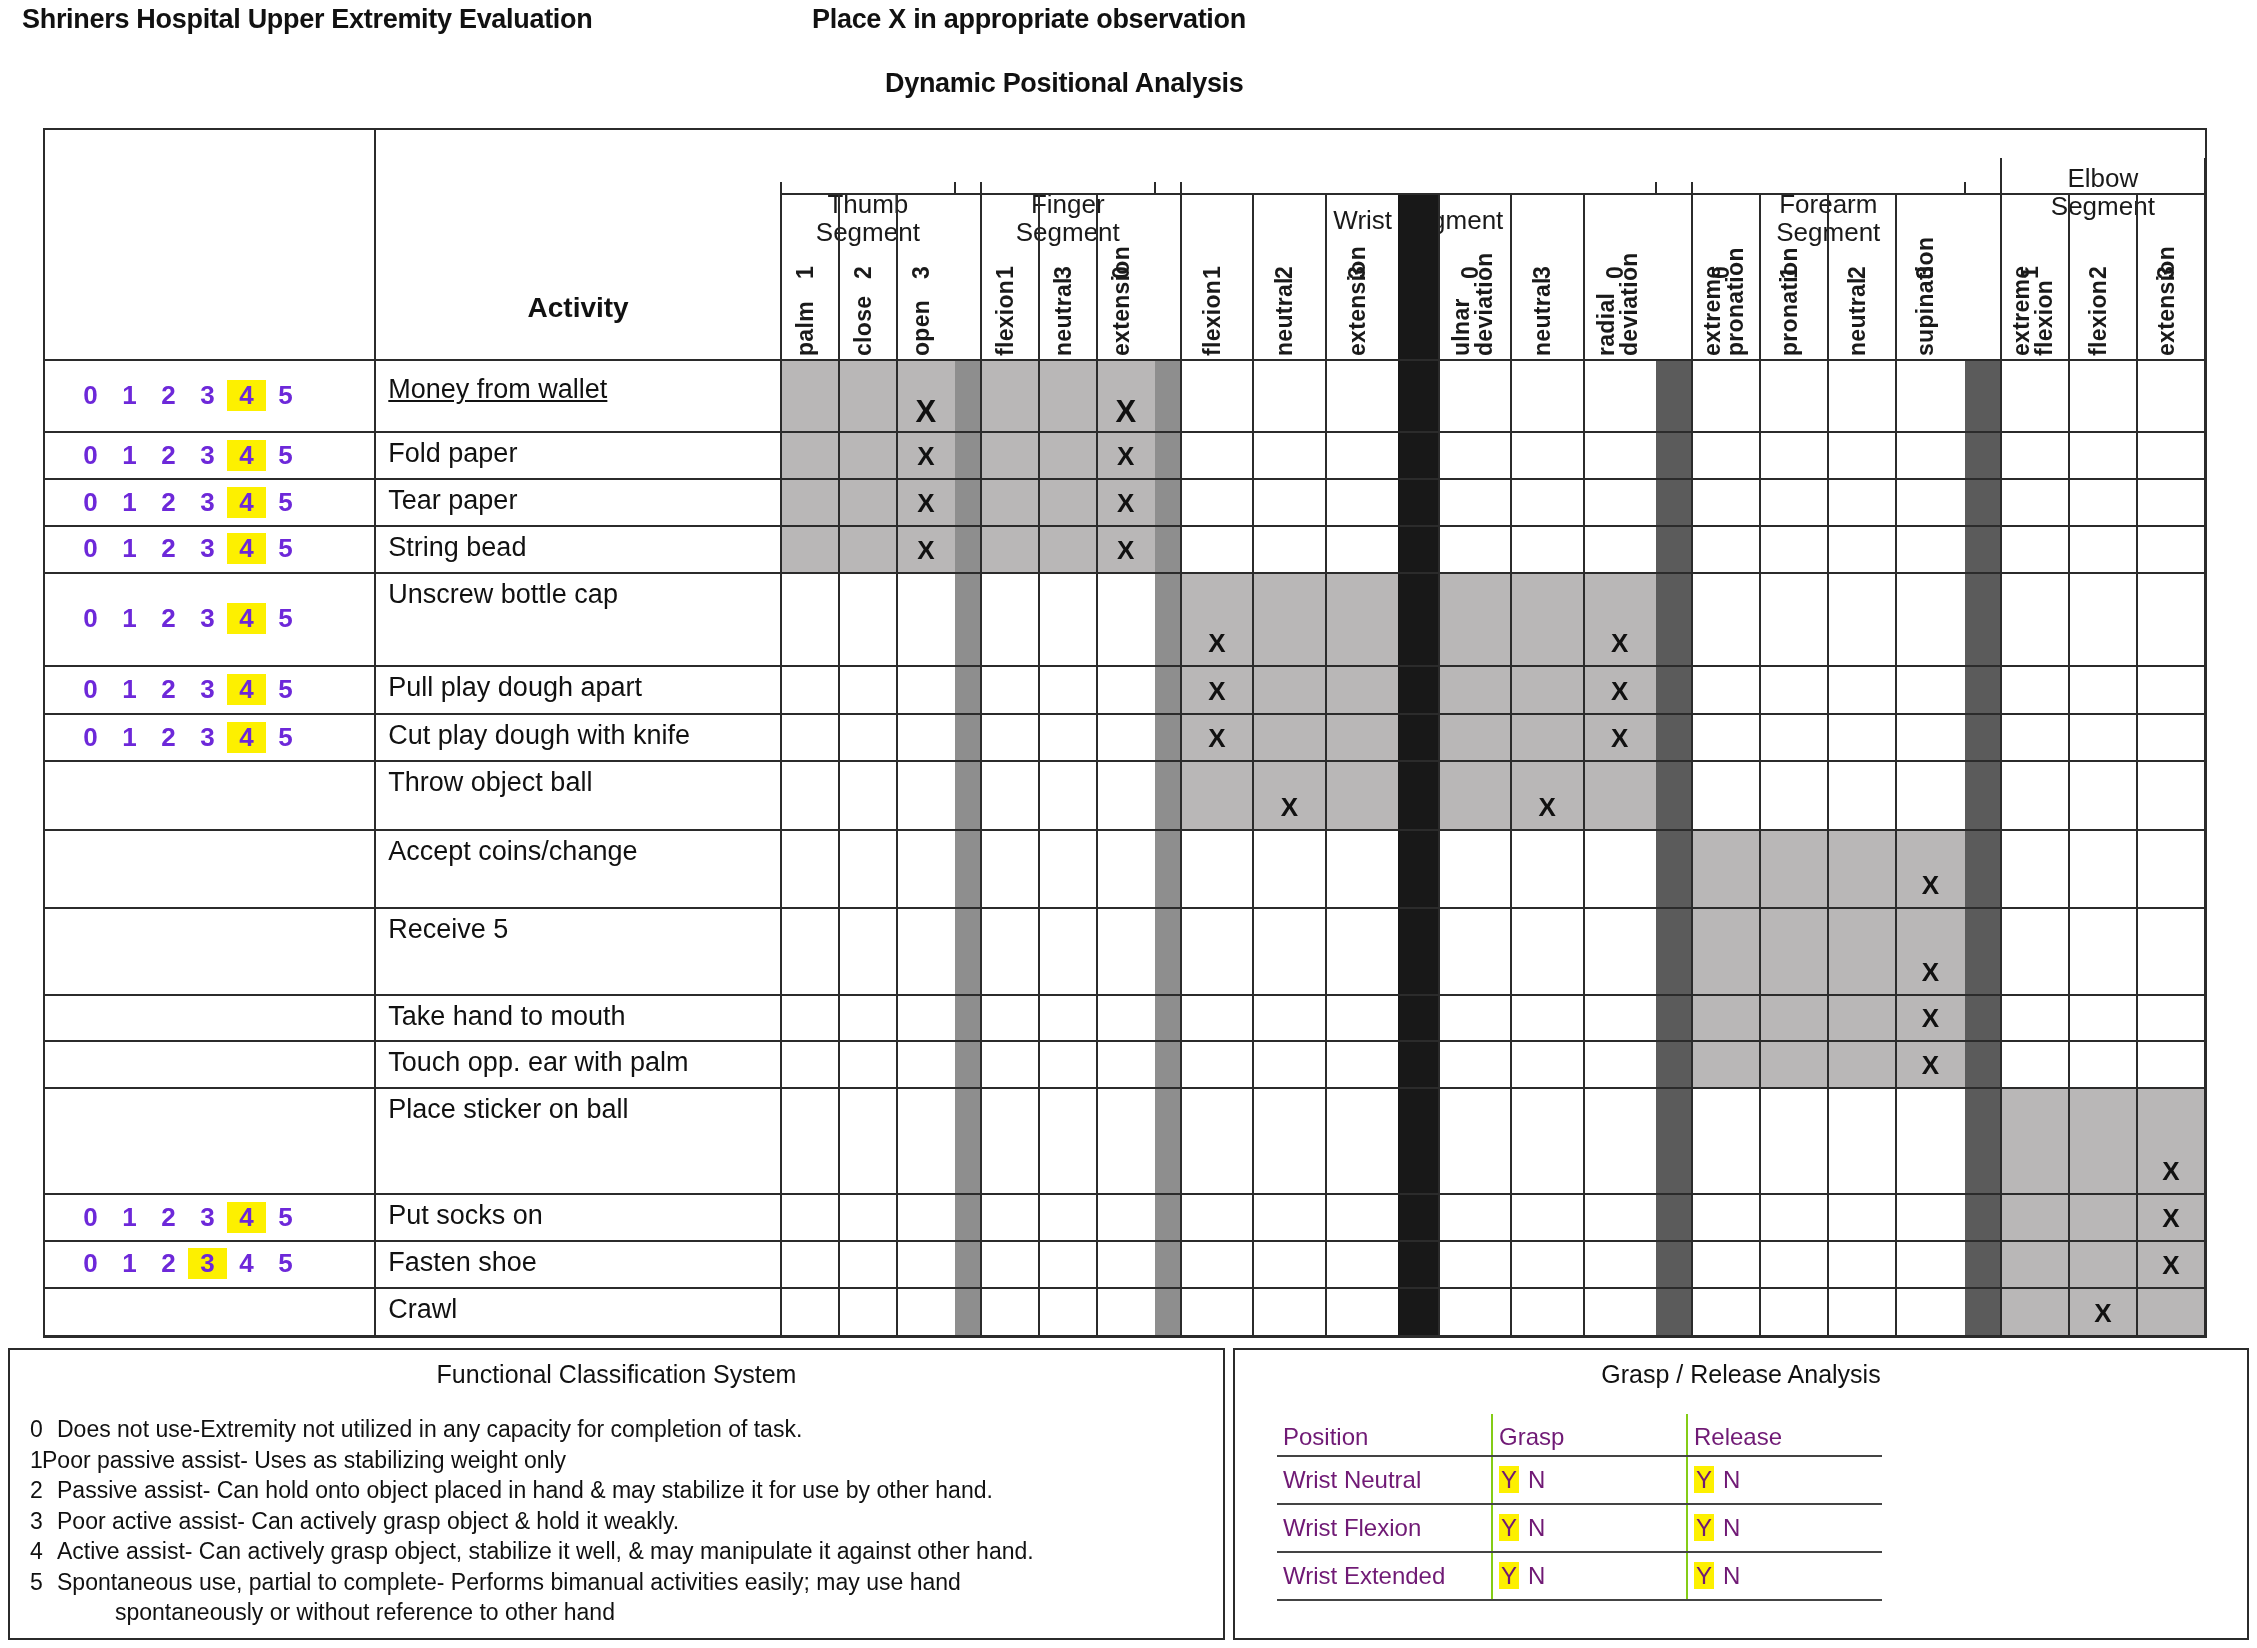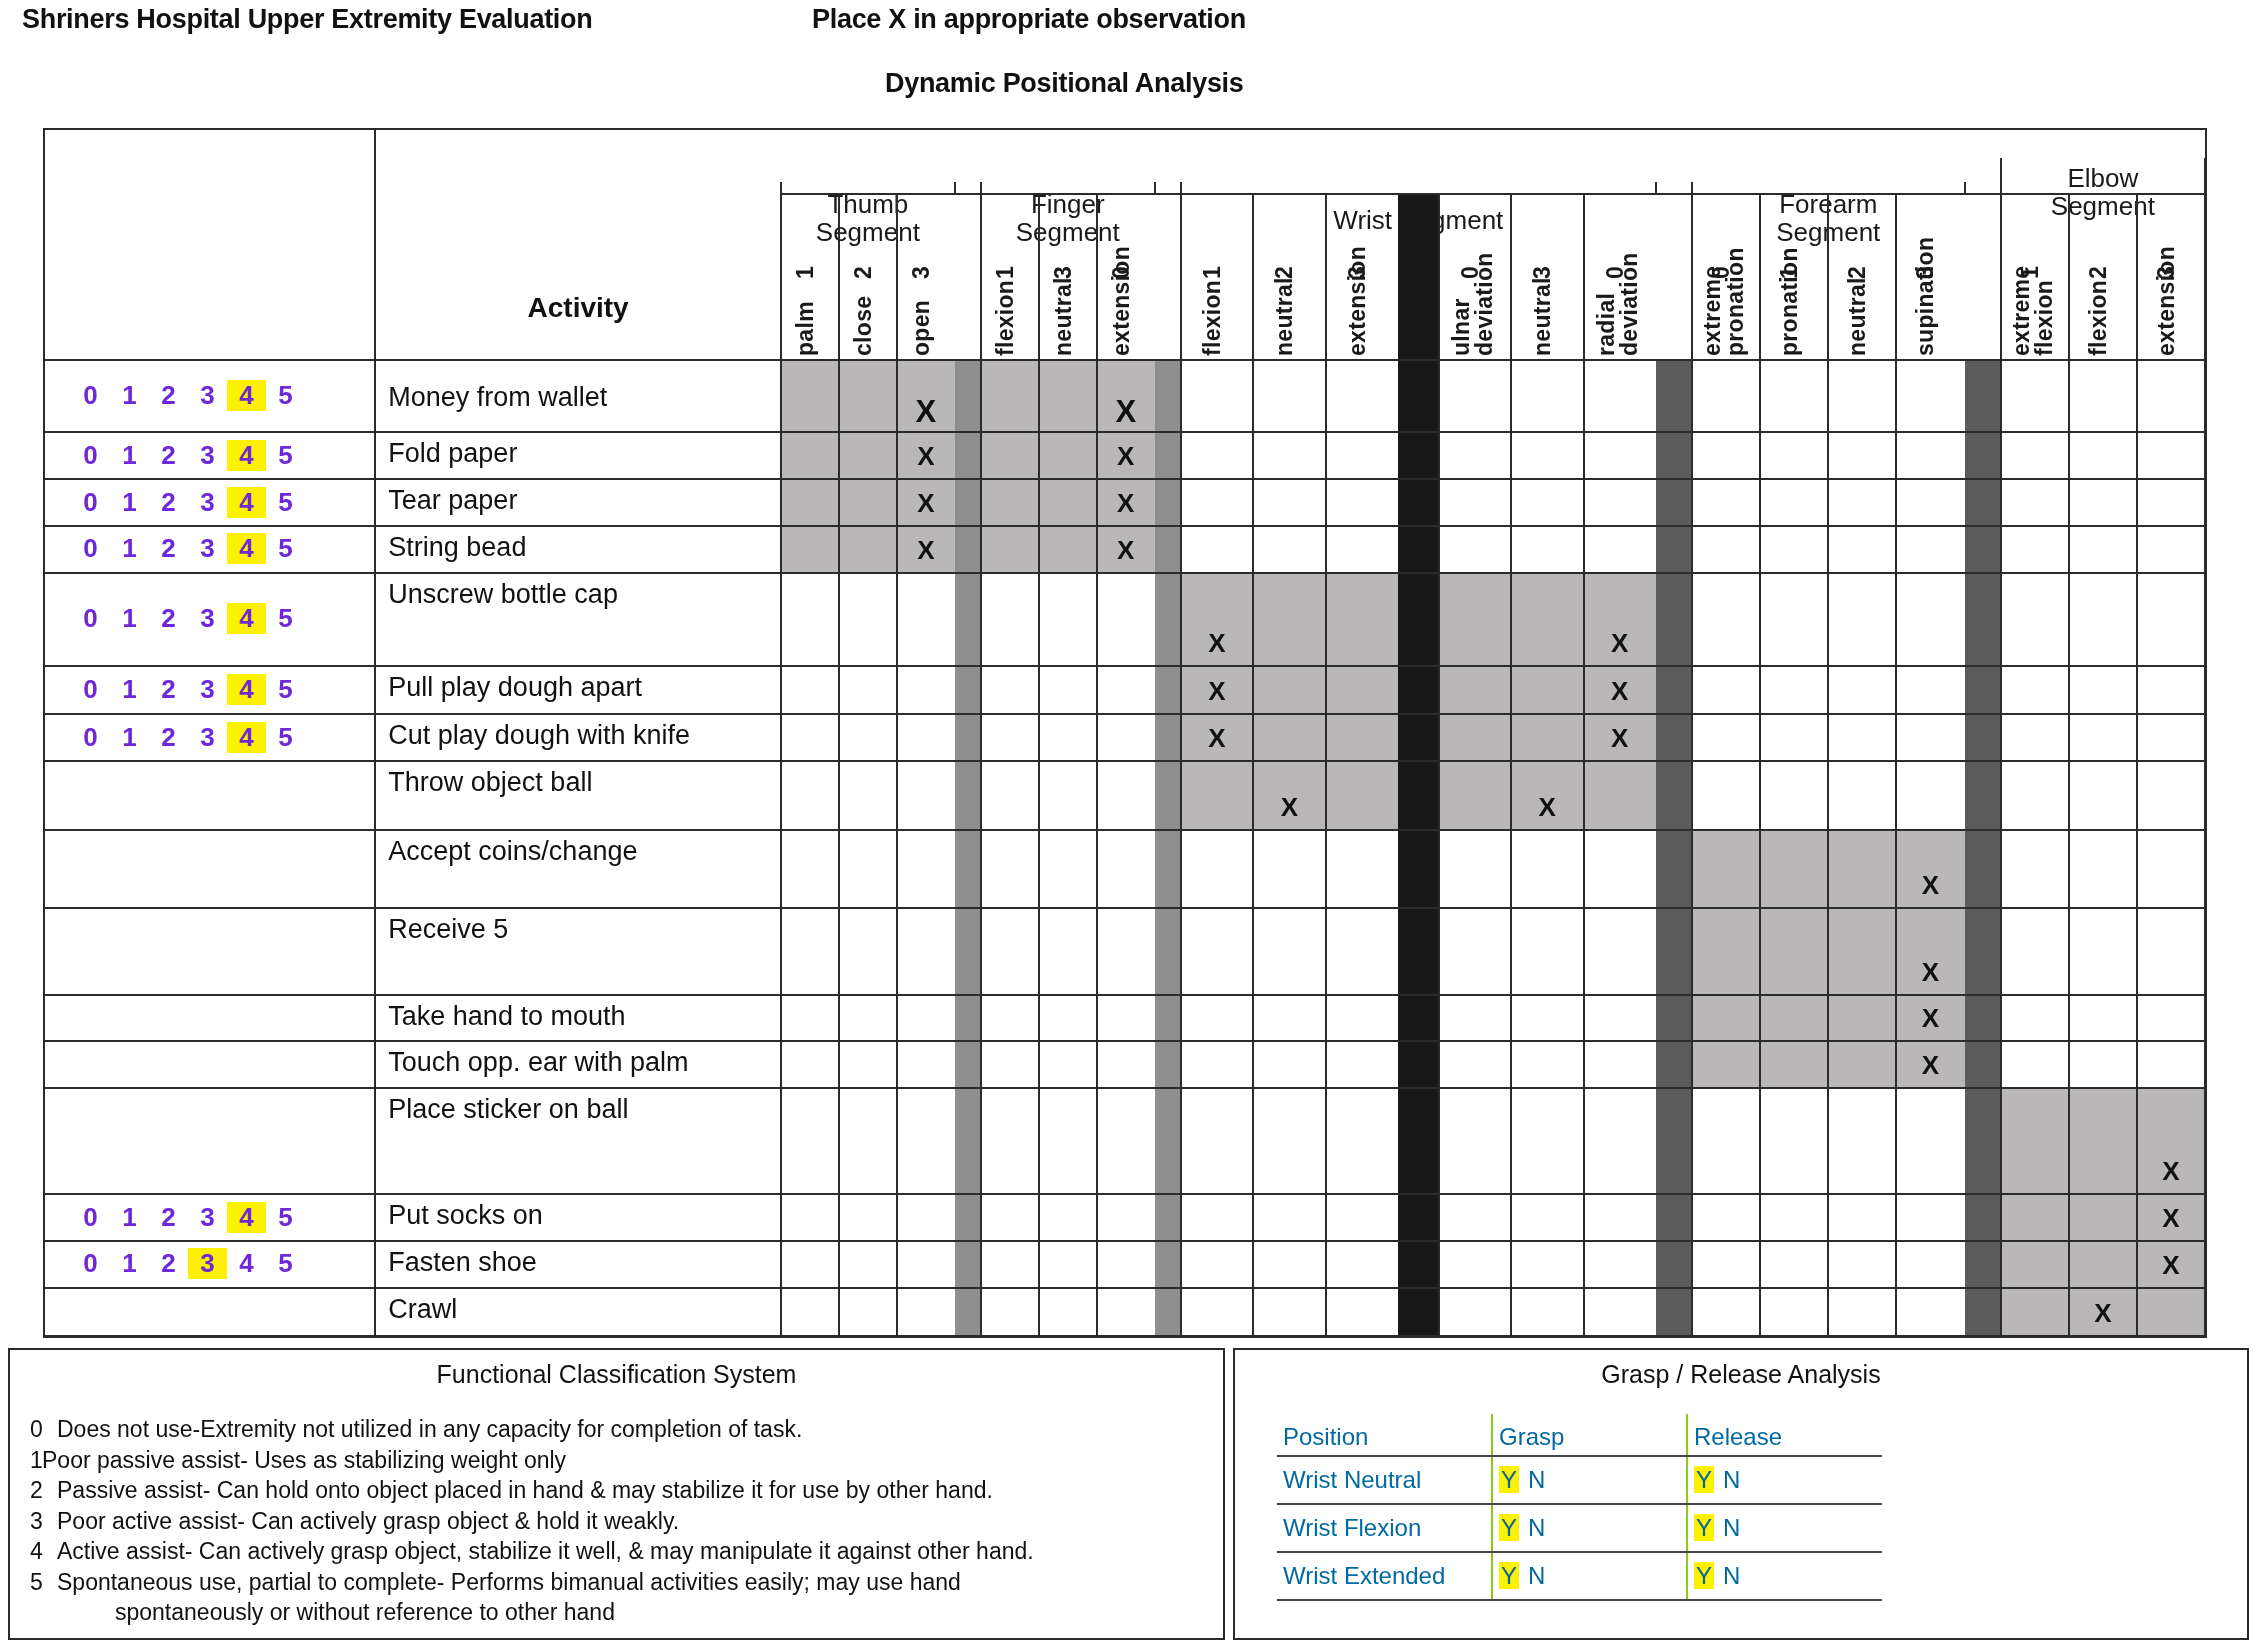--- a/index.html
+++ b/index.html
@@ -114,21 +114,21 @@
   #gra-title {
     position: absolute; top: 10px; left: 0; width: 100%;
     text-align: center; font-size: 25px; color: #111;
   }
   #gra-table {
     position: absolute; left: 42px; top: 64px;
     width: 605px;
     border-collapse: collapse;
   }
   #gra-table td {
-    font-size: 24px; color: #0369a1;
+    font-size: 24px; color: #701a75;
     padding: 9px 8px 9px 6px;
     border: 0;
     vertical-align: middle;
     white-space: nowrap;
   }
   #gra-table .hdr td { border-bottom: 2px solid #444; padding-bottom: 4px; }
   #gra-table .drow td { border-bottom: 2px solid #444; }
   #gra-table .colsep { border-left: 2px solid #84cc16; }
   #gra-table .firstcol { width: 215px; }
   #gra-table .midcol { width: 195px; }
@@ -326,21 +326,21 @@
       <div class="vline" style="left: 908.779px; top: 52px; width: 2px; height: 12px;"></div>
       <div class="vline" style="left: 934.855px; top: 52px; width: 2px; height: 12px;"></div>
       <div class="vline" style="left: 1108.7px; top: 52px; width: 2px; height: 12px;"></div>
       <div class="vline" style="left: 1134.77px; top: 52px; width: 2px; height: 12px;"></div>
       <div class="vline" style="left: 1609.95px; top: 52px; width: 2px; height: 12px;"></div>
       <div class="vline" style="left: 1646.16px; top: 52px; width: 2px; height: 12px;"></div>
       <div class="vline" style="left: 1918.52px; top: 52px; width: 2px; height: 12px;"></div>
       <div class="vline" style="left: 1954.73px; top: 28px; width: 2px; height: 36px;"></div>
       <div class="vline" style="left: 2159px; top: 28px; width: 2px; height: 36px;"></div>
       <div class="scale" style="left: 26px; top: 250.238px;"><span>0</span><span>1</span><span>2</span><span>3</span><span class="hl">4</span><span>5</span></div>
-      <div class="activity" style="left: 343.302px; top: 252px;">Money from wallet</div>
+      <div class="activity" style="left: 343.302px; top: 244px; text-decoration: underline;">Money from wallet</div>
       <div class="scale" style="left: 26px; top: 309.828px;"><span>0</span><span>1</span><span>2</span><span>3</span><span class="hl">4</span><span>5</span></div>
       <div class="activity" style="left: 343.302px; top: 308.475px;">Fold paper</div>
       <div class="scale" style="left: 26px; top: 356.535px;"><span>0</span><span>1</span><span>2</span><span>3</span><span class="hl">4</span><span>5</span></div>
       <div class="activity" style="left: 343.302px; top: 355.182px;">Tear paper</div>
       <div class="scale" style="left: 26px; top: 403.241px;"><span>0</span><span>1</span><span>2</span><span>3</span><span class="hl">4</span><span>5</span></div>
       <div class="activity" style="left: 343.302px; top: 401.888px;">String bead</div>
       <div class="scale" style="left: 26px; top: 473.3px;"><span>0</span><span>1</span><span>2</span><span>3</span><span class="hl">4</span><span>5</span></div>
       <div class="activity" style="left: 343.302px; top: 448.594px;">Unscrew bottle cap</div>
       <div class="scale" style="left: 26px; top: 544.165px;"><span>0</span><span>1</span><span>2</span><span>3</span><span class="hl">4</span><span>5</span></div>
       <div class="activity" style="left: 343.302px; top: 542.007px;">Pull play dough apart</div>

